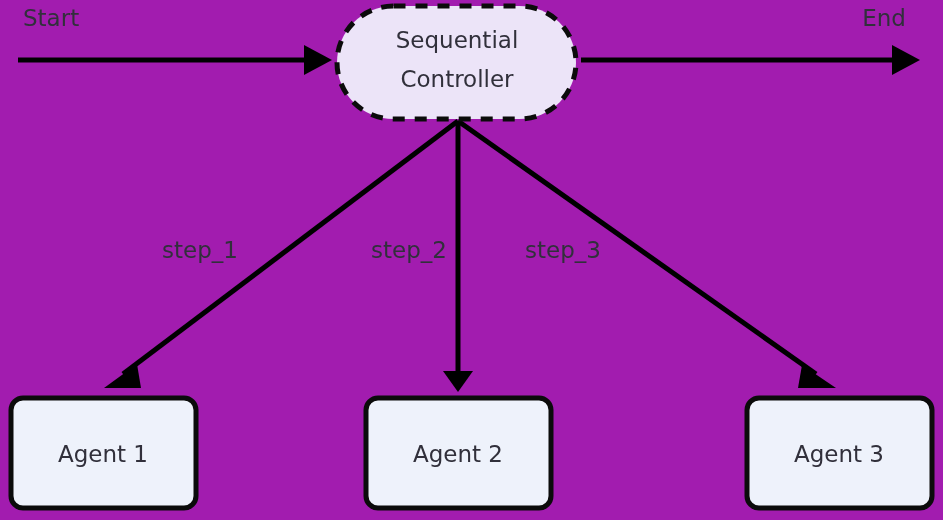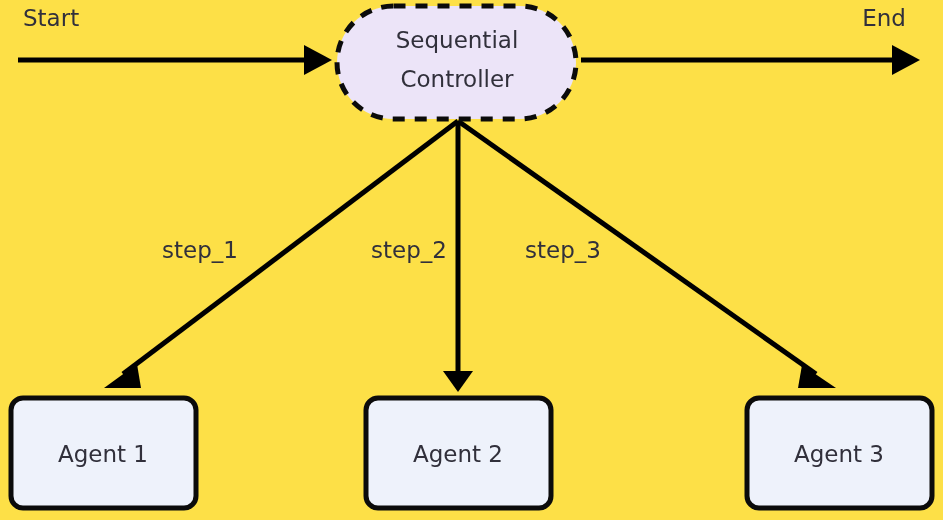--- a/index.html
+++ b/index.html
@@ -8,21 +8,21 @@
     padding: 0;
     background: #ffffff;
   }
   body {
     font-family: "DejaVu Sans", "Liberation Sans", sans-serif;
   }
   #diagram-root {
     position: relative;
     width: 943px;
     height: 520px;
-    background: #fde047;
+    background: #a21caf;
     overflow: hidden;
   }
   #diagram-svg {
     position: absolute;
     top: 0;
     left: 0;
     width: 943px;
     height: 520px;
     display: block;
   }

